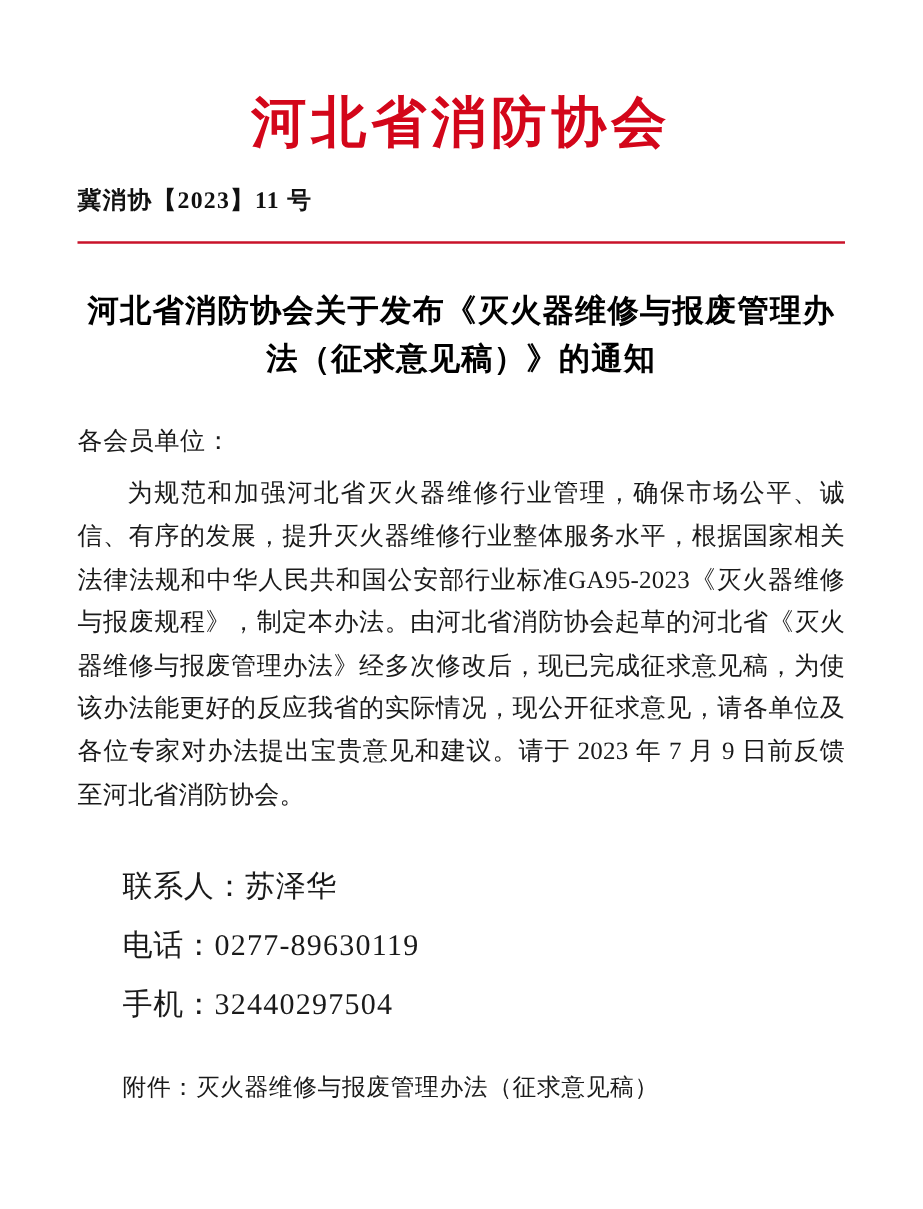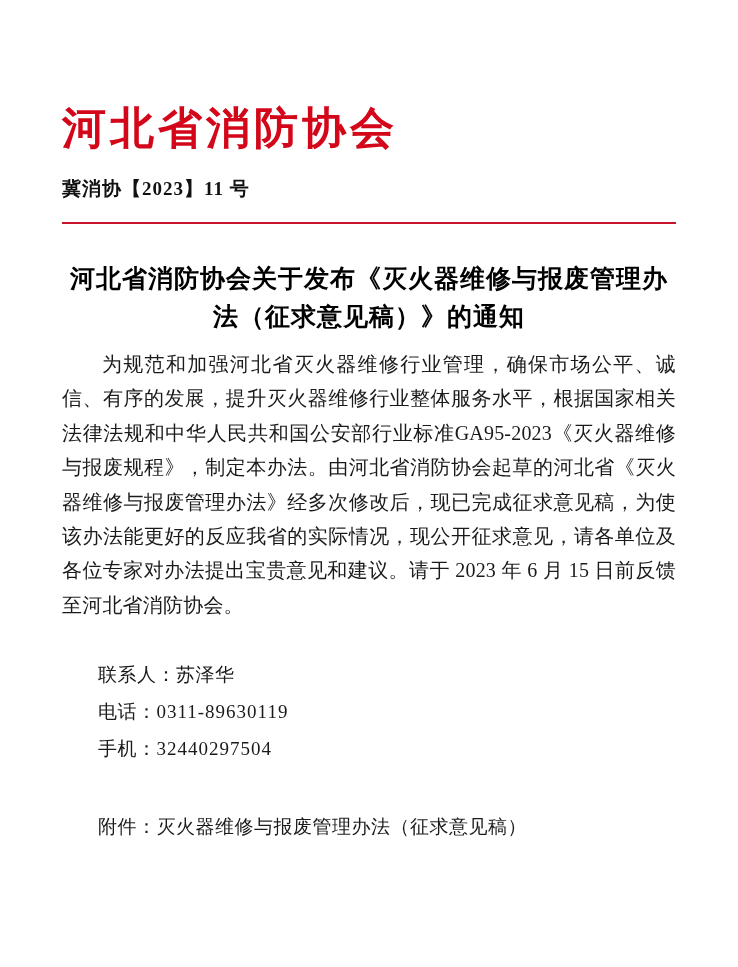--- a/index.html
+++ b/index.html
@@ -16,22 +16,22 @@
   }
   .page {
     position: relative;
     width: 738px;
     height: 967px;
     box-sizing: border-box;
     padding: 0 62px;
     background: #fff;
   }
   .org-title {
-    margin-top: 103px;
-    text-align: left;
+    margin-top: 74px;
+    text-align: center;
     color: #d3061a;
     font-family: "DejaVu Serif", "Liberation Serif", serif;
     font-weight: bold;
     font-size: 44px;
     letter-spacing: 4px;
     line-height: 1.15;
     white-space: nowrap;
   }
   .doc-number {
     margin-top: 22px;
@@ -69,58 +69,59 @@
     text-align: justify;
     text-justify: inter-ideograph;
     text-indent: 2em;
     letter-spacing: 0.2px;
   }
   .contact-block {
     margin-top: 34px;
     padding-left: 36px;
   }
   .contact-line {
-    font-size: 19px;
+    font-size: 24px;
     line-height: 1.95;
     letter-spacing: 0.5px;
   }
   .contact-line .mono {
     font-family: "Liberation Serif", "DejaVu Serif", serif;
     letter-spacing: 1px;
   }
   .attachment {
-    margin-top: 45px;
+    margin-top: 28px;
     padding-left: 36px;
     font-size: 19px;
     line-height: 1.6;
     letter-spacing: 0.5px;
   }
 </style>
 </head>
 <body>
 
 <div class="page">
 
   <div class="org-title">河北省消防协会</div>
 
   <div class="doc-number">冀消协【2023】11 号</div>
 
   <div class="red-rule"></div>
 
   <div class="doc-title">河北省消防协会关于发布《灭火器维修与报废管理办法（征求意见稿）》的通知</div>
 
+  <div class="salutation">各会员单位：</div>
 
-  <div class="body-para">为规范和加强河北省灭火器维修行业管理，确保市场公平、诚信、有序的发展，提升灭火器维修行业整体服务水平，根据国家相关法律法规和中华人民共和国公安部行业标准GA95-2023《灭火器维修与报废规程》，制定本办法。由河北省消防协会起草的河北省《灭火器维修与报废管理办法》经多次修改后，现已完成征求意见稿，为使该办法能更好的反应我省的实际情况，现公开征求意见，请各单位及各位专家对办法提出宝贵意见和建议。请于 2023 年 6 月 15 日前反馈至河北省消防协会。</div>
+  <div class="body-para">为规范和加强河北省灭火器维修行业管理，确保市场公平、诚信、有序的发展，提升灭火器维修行业整体服务水平，根据国家相关法律法规和中华人民共和国公安部行业标准GA95-2023《灭火器维修与报废规程》，制定本办法。由河北省消防协会起草的河北省《灭火器维修与报废管理办法》经多次修改后，现已完成征求意见稿，为使该办法能更好的反应我省的实际情况，现公开征求意见，请各单位及各位专家对办法提出宝贵意见和建议。请于 2023 年 7 月 9 日前反馈至河北省消防协会。</div>
 
   <div class="contact-block">
     <div class="contact-line">
       <span>联系人：</span><span>苏泽华</span>
     </div>
     <div class="contact-line">
-      <span>电话：</span><span class="mono">0311-89630119</span>
+      <span>电话：</span><span class="mono">0277-89630119</span>
     </div>
     <div class="contact-line">
       <span>手机：</span><span class="mono">32440297504</span>
     </div>
   </div>
 
   <div class="attachment">附件：灭火器维修与报废管理办法（征求意见稿）</div>
 
 </div>
 

